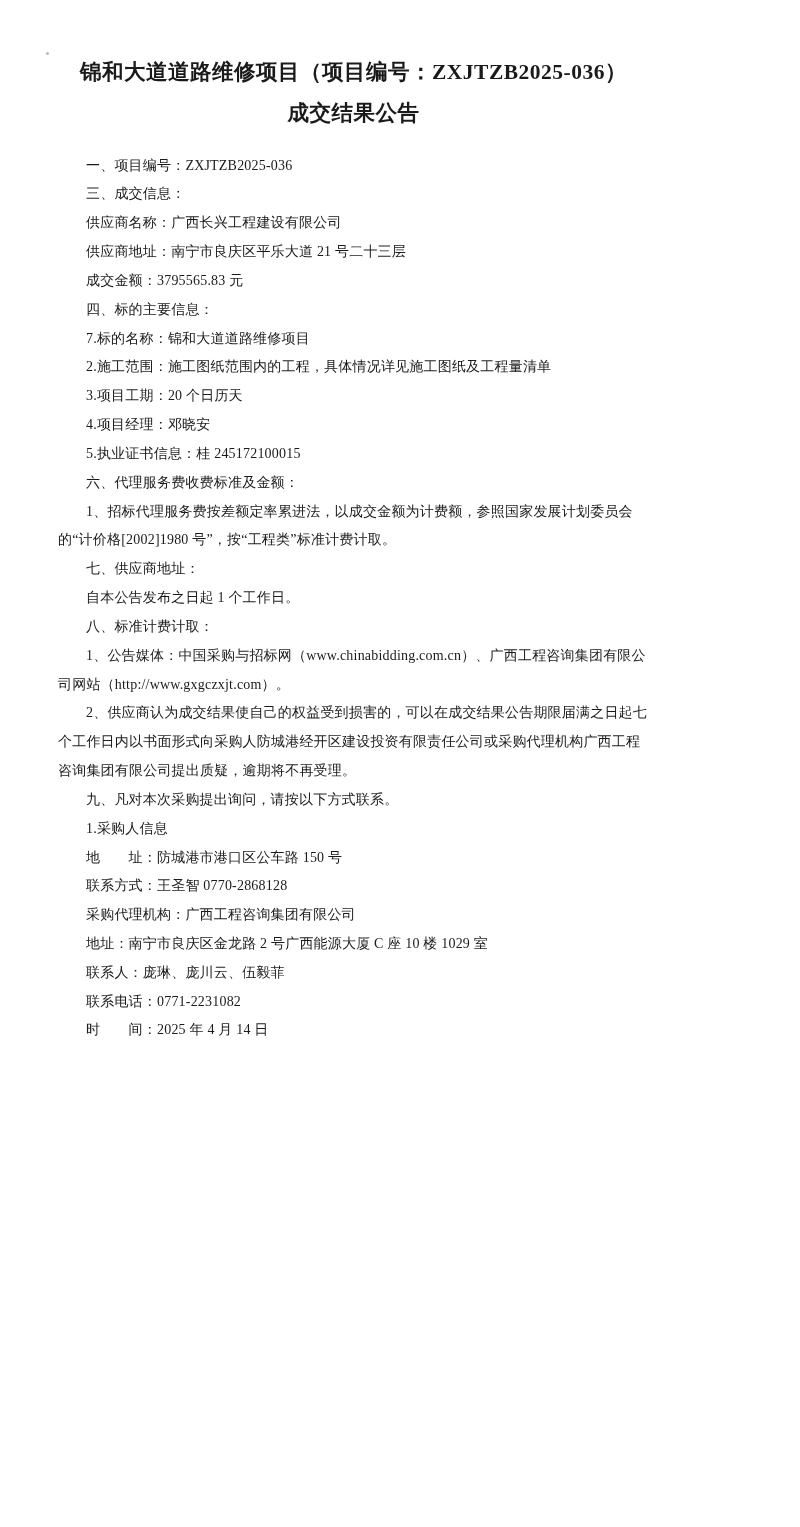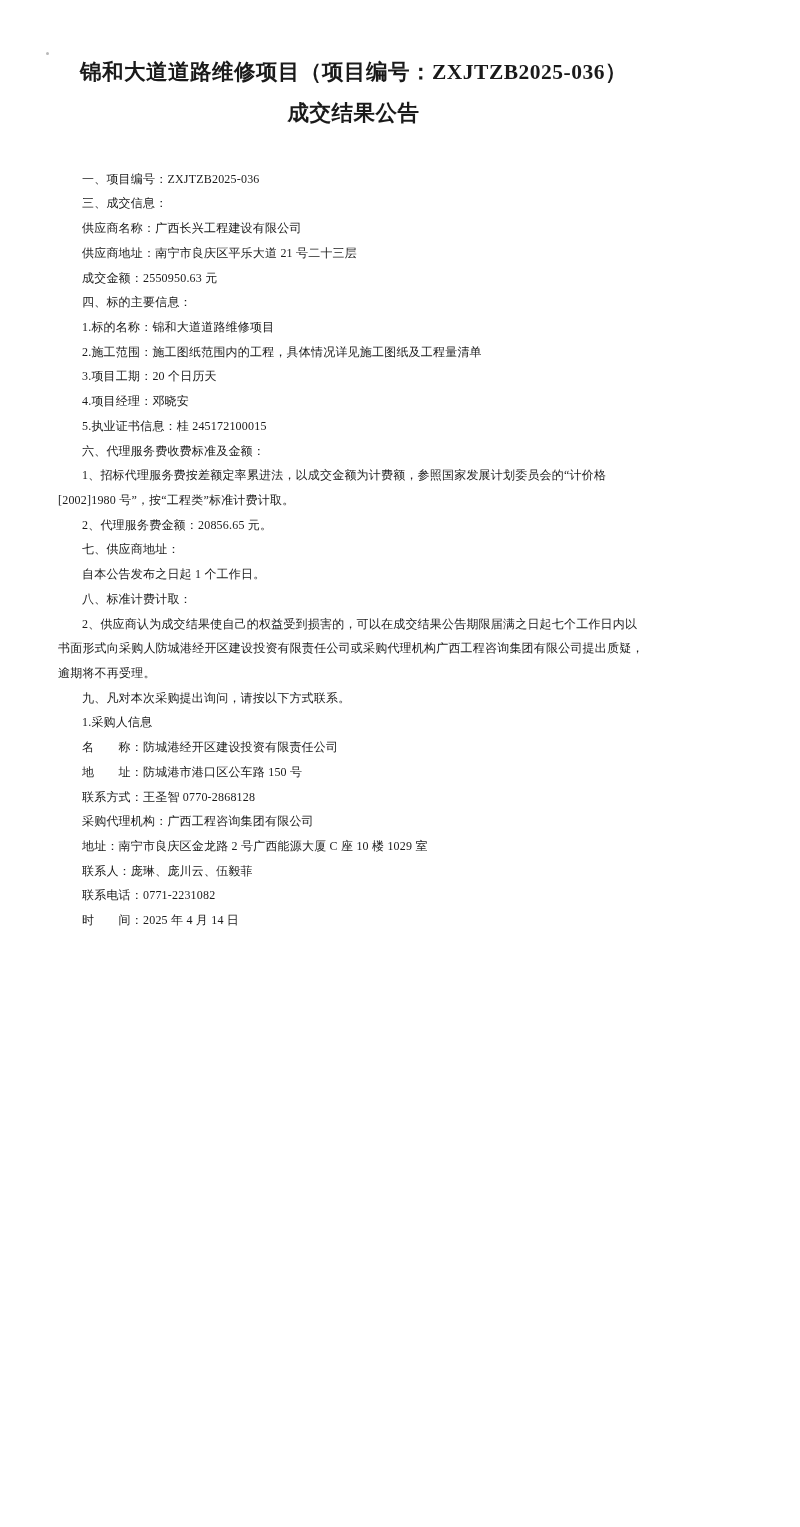--- a/index.html
+++ b/index.html
@@ -35,22 +35,22 @@
     font-weight: bold;
     letter-spacing: 0.5px;
     line-height: 1.55;
     margin: 10px 0 0 0;
   }
   .doc-title .line2 {
     display: block;
     margin-top: 8px;
   }
   .body-block {
-    margin-top: 36px;
-    font-size: 12px;
+    margin-top: 21px;
+    font-size: 14px;
     line-height: 2.06;
     letter-spacing: 0.2px;
   }
   .para {
     margin: 0 0 0 0;
     text-indent: 2em;
     padding: 0;
     word-break: break-word;
   }
 </style>
@@ -64,37 +64,36 @@
   <h1 class="doc-title">
     <span>锦和大道道路维修项目（项目编号：ZXJTZB2025-036）</span>
     <span class="line2">成交结果公告</span>
   </h1>
 
   <div class="body-block">
     <p class="para">一、项目编号：ZXJTZB2025-036</p>
     <p class="para">三、成交信息：</p>
     <p class="para">供应商名称：广西长兴工程建设有限公司</p>
     <p class="para">供应商地址：南宁市良庆区平乐大道 21 号二十三层</p>
-    <p class="para">成交金额：2550950.63 元</p>
+    <p class="para">成交金额：3795565.83 元</p>
     <p class="para">四、标的主要信息：</p>
-    <p class="para">1.标的名称：锦和大道道路维修项目</p>
+    <p class="para">7.标的名称：锦和大道道路维修项目</p>
     <p class="para">2.施工范围：施工图纸范围内的工程，具体情况详见施工图纸及工程量清单</p>
     <p class="para">3.项目工期：20 个日历天</p>
     <p class="para">4.项目经理：邓晓安</p>
     <p class="para">5.执业证书信息：桂 245172100015</p>
     <p class="para">六、代理服务费收费标准及金额：</p>
     <p class="para">1、招标代理服务费按差额定率累进法，以成交金额为计费额，参照国家发展计划委员会的“计价格[2002]1980 号”，按“工程类”标准计费计取。</p>
-    <p class="para">2、代理服务费金额：20856.65 元。</p>
     <p class="para">七、供应商地址：</p>
     <p class="para">自本公告发布之日起 1 个工作日。</p>
     <p class="para">八、标准计费计取：</p>
+    <p class="para">1、公告媒体：中国采购与招标网（www.chinabidding.com.cn）、广西工程咨询集团有限公司网站（http://www.gxgczxjt.com）。</p>
     <p class="para">2、供应商认为成交结果使自己的权益受到损害的，可以在成交结果公告期限届满之日起七个工作日内以书面形式向采购人防城港经开区建设投资有限责任公司或采购代理机构广西工程咨询集团有限公司提出质疑，逾期将不再受理。</p>
     <p class="para">九、凡对本次采购提出询问，请按以下方式联系。</p>
     <p class="para">1.采购人信息</p>
-    <p class="para">名　　称：防城港经开区建设投资有限责任公司</p>
     <p class="para">地　　址：防城港市港口区公车路 150 号</p>
     <p class="para">联系方式：王圣智  0770-2868128</p>
     <p class="para">采购代理机构：广西工程咨询集团有限公司</p>
     <p class="para">地址：南宁市良庆区金龙路 2 号广西能源大厦 C 座 10 楼 1029 室</p>
     <p class="para">联系人：庞琳、庞川云、伍毅菲</p>
     <p class="para">联系电话：0771-2231082</p>
     <p class="para">时　　间：2025 年 4 月 14 日</p>
   </div>
 
 </div>

